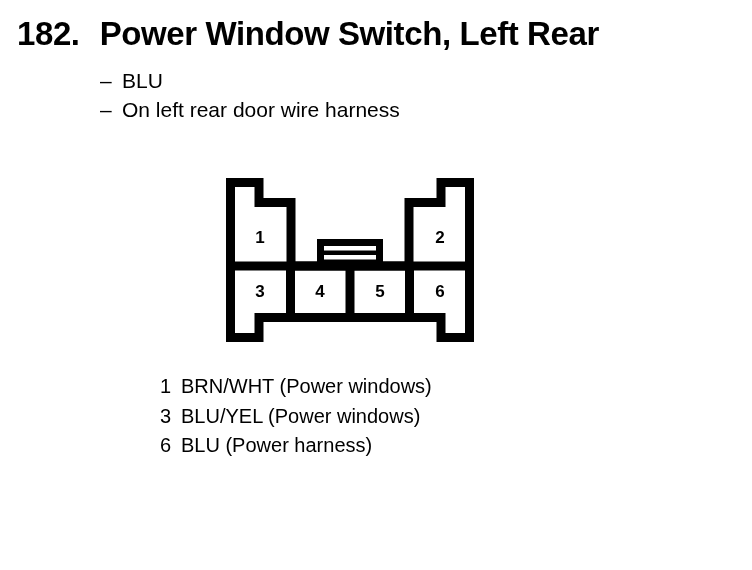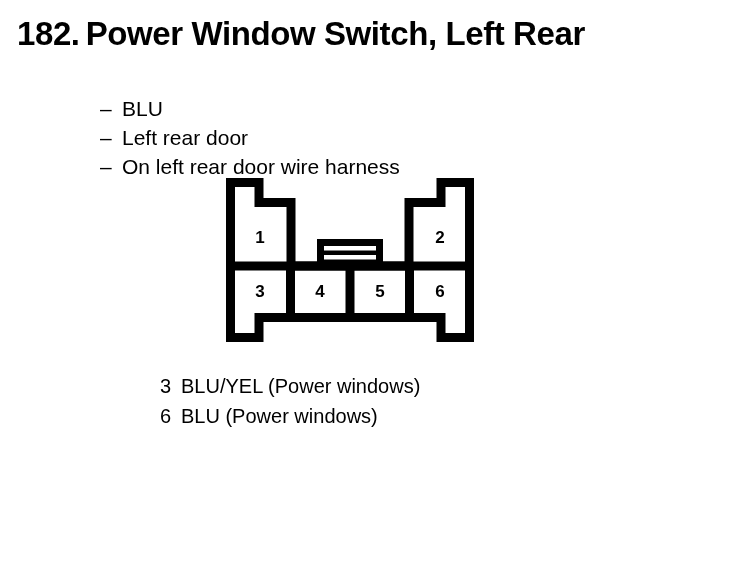--- a/index.html
+++ b/index.html
@@ -31,31 +31,30 @@
     position: absolute;
     left: 17px;
     top: 14px;
     font-size: 33px;
     font-weight: bold;
     letter-spacing: -0.4px;
     white-space: nowrap;
     line-height: 40px;
   }
   .title .num {
-    margin-right: 6px;
+    margin-right: 20px;
   }
 
   
   .dash-list {
     position: absolute;
     left: 100px;
     top: 66px;
     font-size: 21px;
     line-height: 29px;
-    margin-top: 28px;
   }
   .dash-row {
     white-space: nowrap;
     height: 29px;
   }
   .dash-row .dash {
     display: inline-block;
     width: 22px;
   }
 
@@ -108,23 +107,20 @@
 
   <div class="title">
     <span class="num">182.</span><span>Power Window Switch, Left Rear</span>
   </div>
 
   <div class="dash-list">
     <div class="dash-row">
       <span class="dash">–</span><span>BLU</span>
     </div>
     <div class="dash-row">
-      <span class="dash">–</span><span>Left rear door</span>
-    </div>
-    <div class="dash-row">
       <span class="dash">–</span><span>On left rear door wire harness</span>
     </div>
   </div>
 
   <div class="connector-wrap">
     <svg width="260" height="168" viewBox="0 0 260 168" xmlns="http://www.w3.org/2000/svg">
 
       <path fill="none" stroke="#000000" stroke-width="9" stroke-linejoin="miter" d="M 10.5 6.5
                L 39 6.5
                L 39 26.5
@@ -160,20 +156,23 @@
 
       <text class="pin-num" x="40" y="117">3</text>
       <text class="pin-num" x="100" y="117">4</text>
       <text class="pin-num" x="160" y="117">5</text>
       <text class="pin-num" x="220" y="117">6</text>
     </svg>
   </div>
 
   <div class="legend">
     <div class="legend-row">
+      <span class="lg-num">1</span><span class="lg-txt">BRN/WHT (Power windows)</span>
+    </div>
+    <div class="legend-row">
       <span class="lg-num">3</span><span class="lg-txt">BLU/YEL (Power windows)</span>
     </div>
     <div class="legend-row">
-      <span class="lg-num">6</span><span class="lg-txt">BLU (Power windows)</span>
+      <span class="lg-num">6</span><span class="lg-txt">BLU (Power harness)</span>
     </div>
   </div>
 
 </div>
 
 </body></html>

